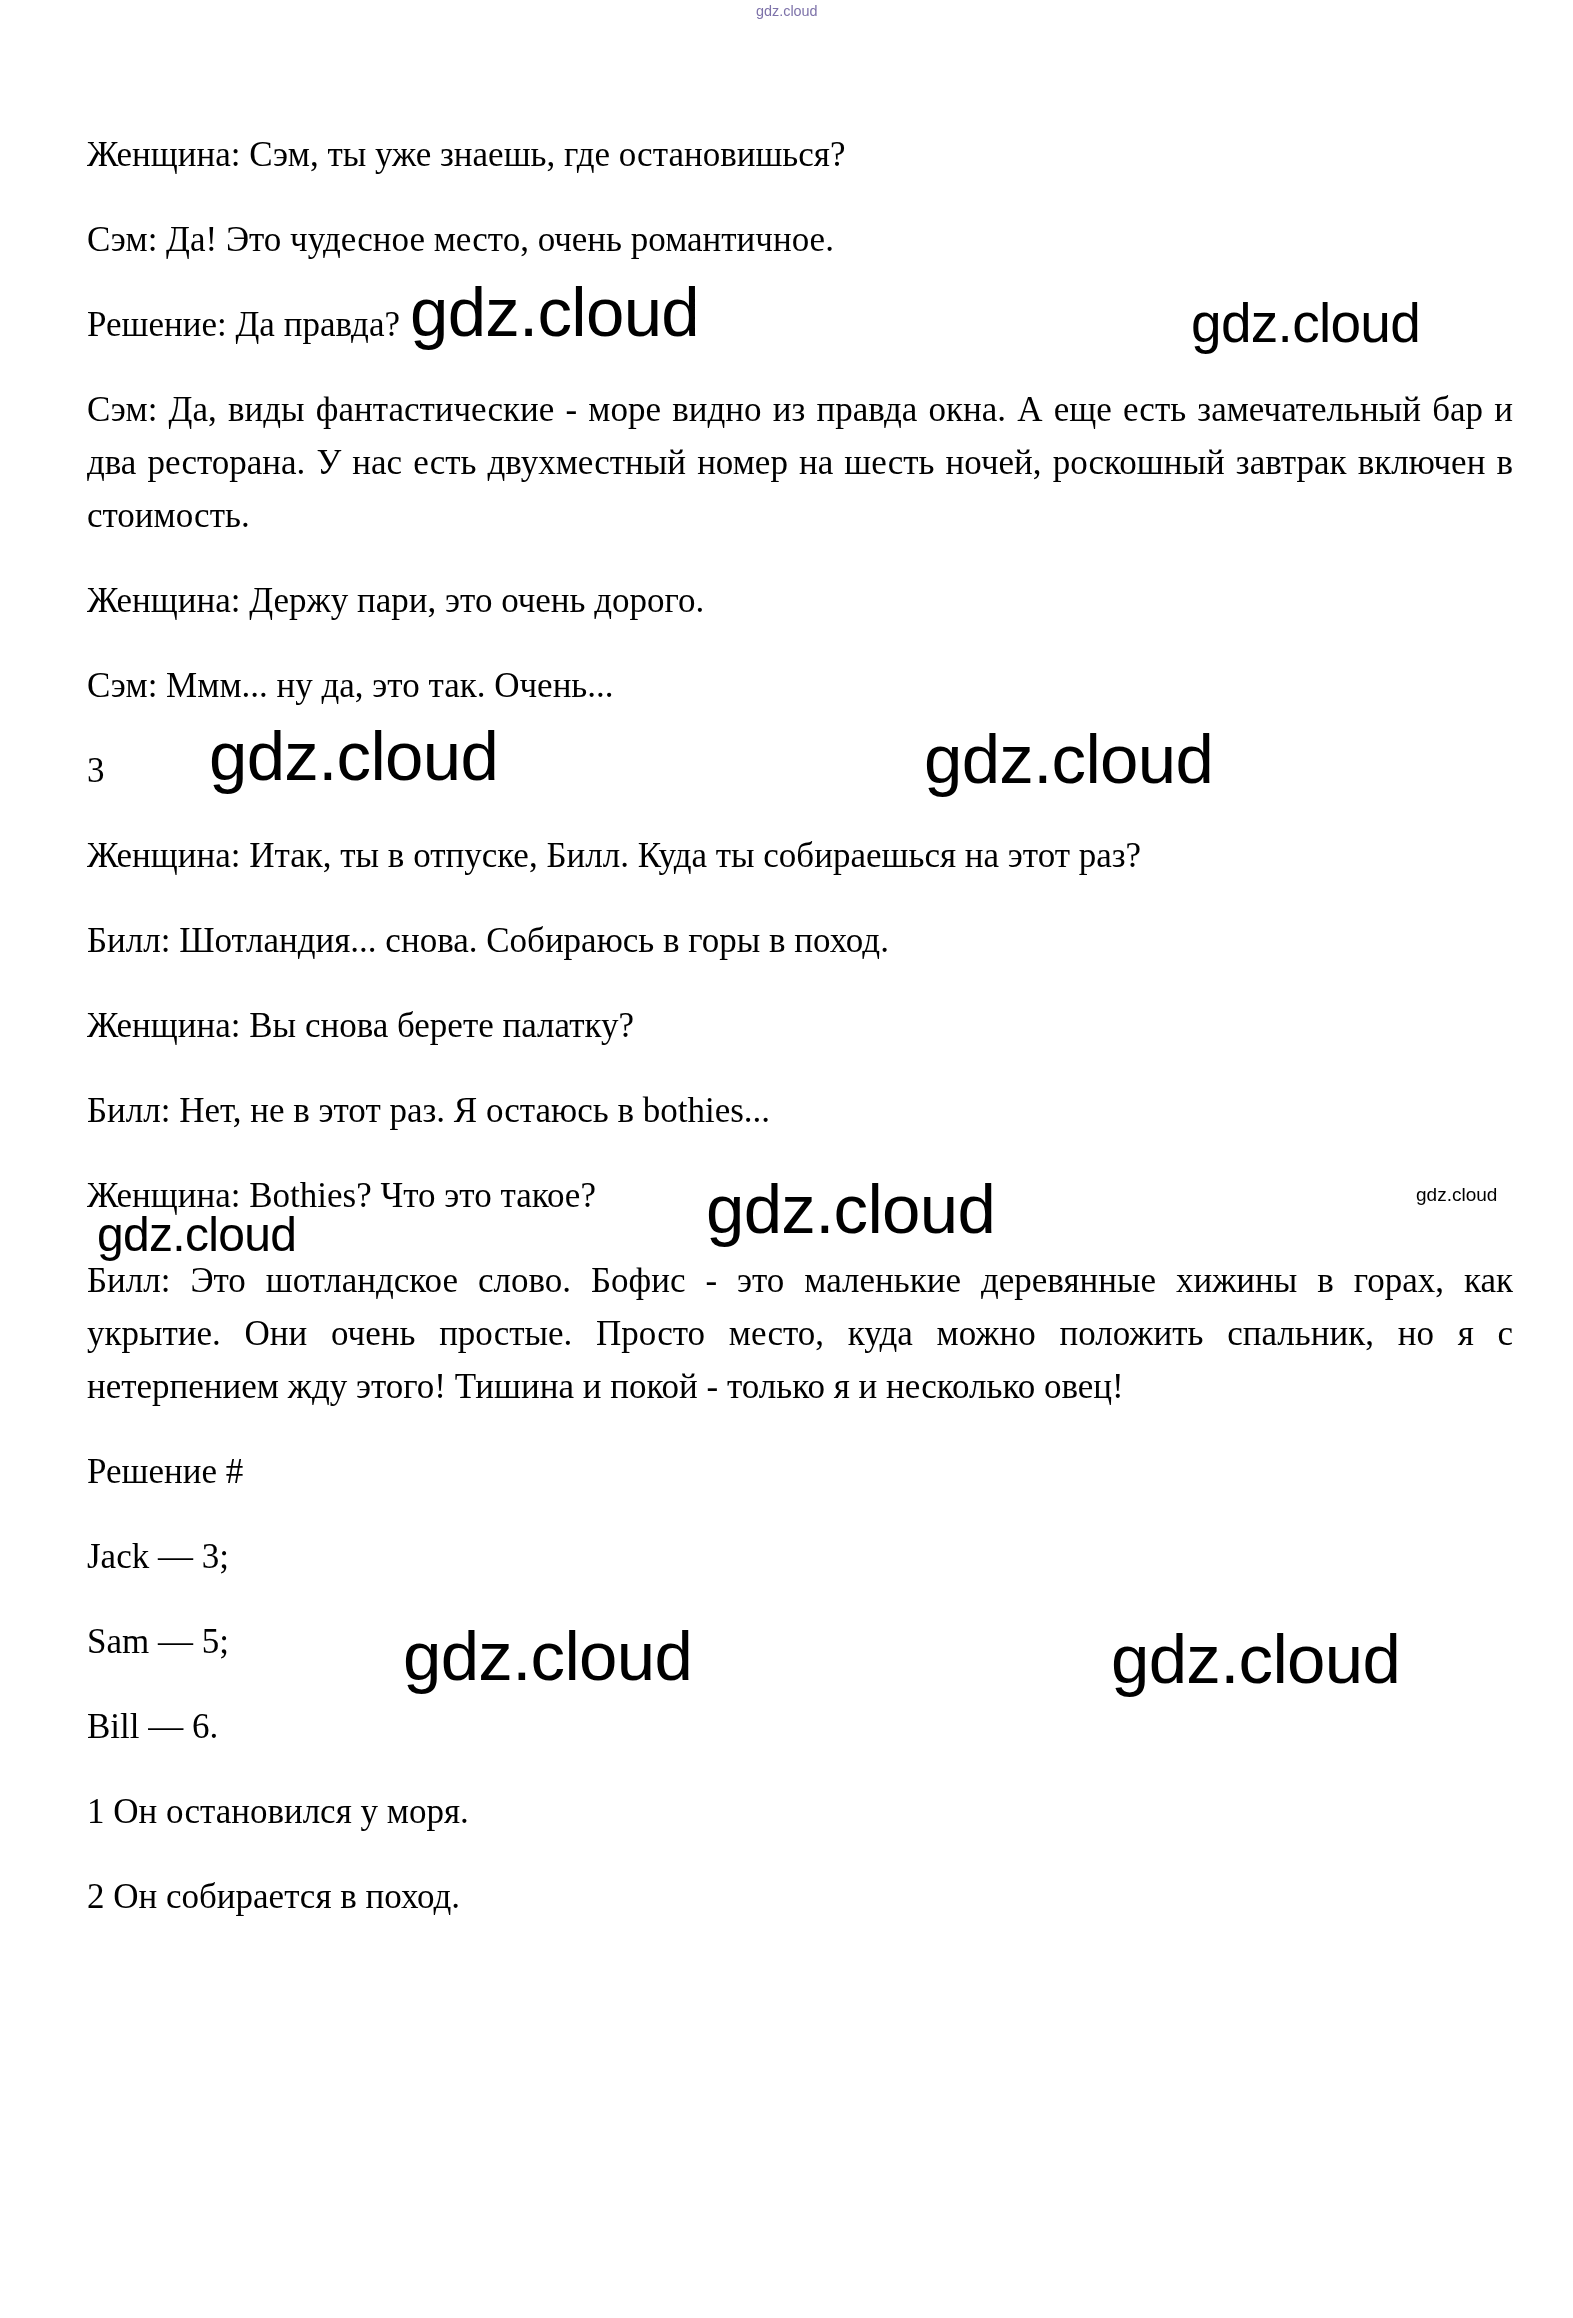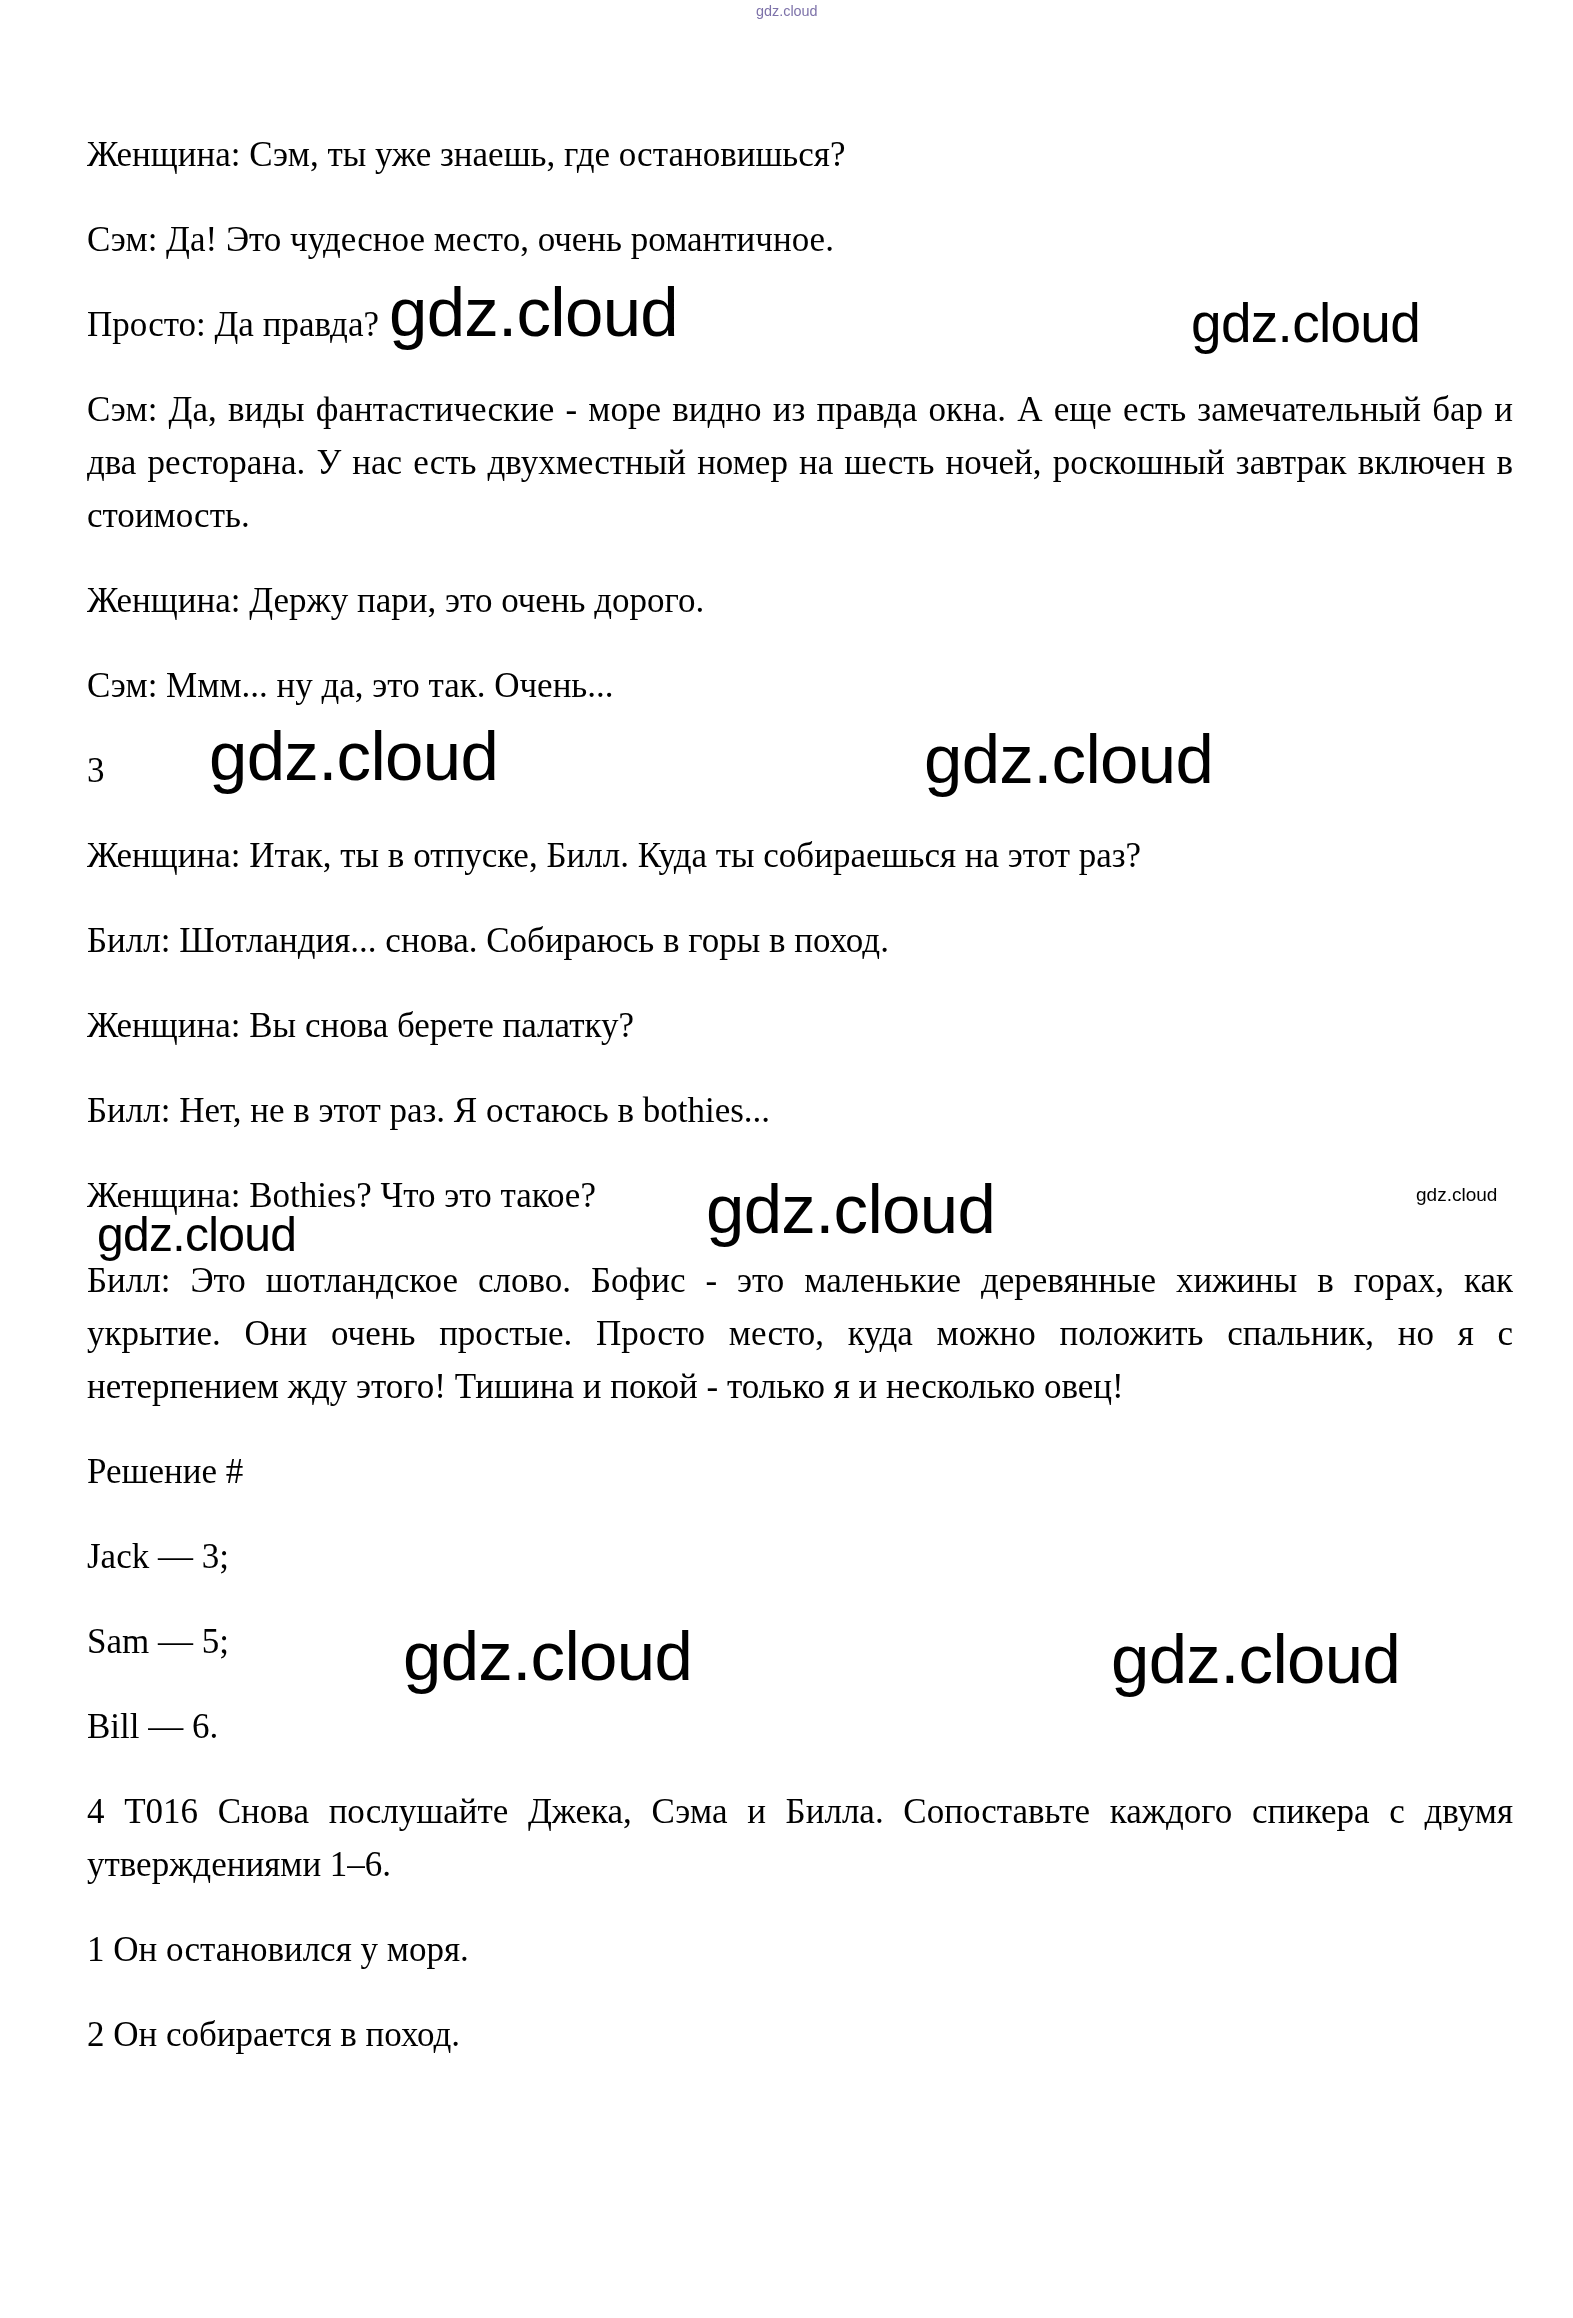--- a/index.html
+++ b/index.html
@@ -73,39 +73,38 @@
   <span class="wm wm-96" style="left:1111px; top:1625px;">gdz.cloud</span>
   <span class="wm wm-66" style="left:569px;  top:2084px;">gdz.cloud</span>
   <span class="wm wm-96" style="left:1170px; top:2070px;">gdz.cloud</span>
   <span class="wm wm-66" style="left:97px;  top:2178px;">gdz.cloud</span>
 
   <div class="content">
 
     <p>Женщина: Сэм, ты уже знаешь, где остановишься?</p>
     <p>Сэм: Да! Это чудесное место, очень романтичное.</p>
 
-    <p><span>Просто: Да правда?</span><span class="wm-inline">gdz.cloud</span></p>
+    <p><span>Решение: Да правда?</span><span class="wm-inline">gdz.cloud</span></p>
 
     <p class="just">Сэм: Да, виды фантастические - море видно из правда окна. А еще есть замечательный бар и два ресторана. У нас есть двухместный номер на шесть ночей, роскошный завтрак включен в стоимость.</p>
     <p>Женщина: Держу пари, это очень дорого.</p>
     <p>Сэм: Ммм... ну да, это так. Очень...</p>
 
     <p>3</p>
 
     <p>Женщина: Итак, ты в отпуске, Билл. Куда ты собираешься на этот раз?</p>
     <p>Билл: Шотландия... снова. Собираюсь в горы в поход.</p>
     <p>Женщина: Вы снова берете палатку?</p>
     <p>Билл: Нет, не в этот раз. Я остаюсь в bothies...</p>
     <p>Женщина: Bothies? Что это такое?</p>
     <p class="just">Билл: Это шотландское слово. Бофис - это маленькие деревянные хижины в горах, как укрытие. Они очень простые. Просто место, куда можно положить спальник, но я с нетерпением жду этого! Тишина и покой - только я и несколько овец!</p>
 
     <p class="bold mt-lg">Решение #</p>
     <p>Jack — 3;</p>
     <p>Sam — 5;</p>
     <p>Bill — 6.</p>
 
-    <p class="just mt-lg">4 Т016 Снова послушайте Джека, Сэма и Билла. Сопоставьте каждого спикера с двумя утверждениями 1–6.</p>
     <p>1 Он остановился у моря.</p>
     <p>2 Он собирается в поход.</p>
 
   </div>
 </div>
 
 
 </body></html>

